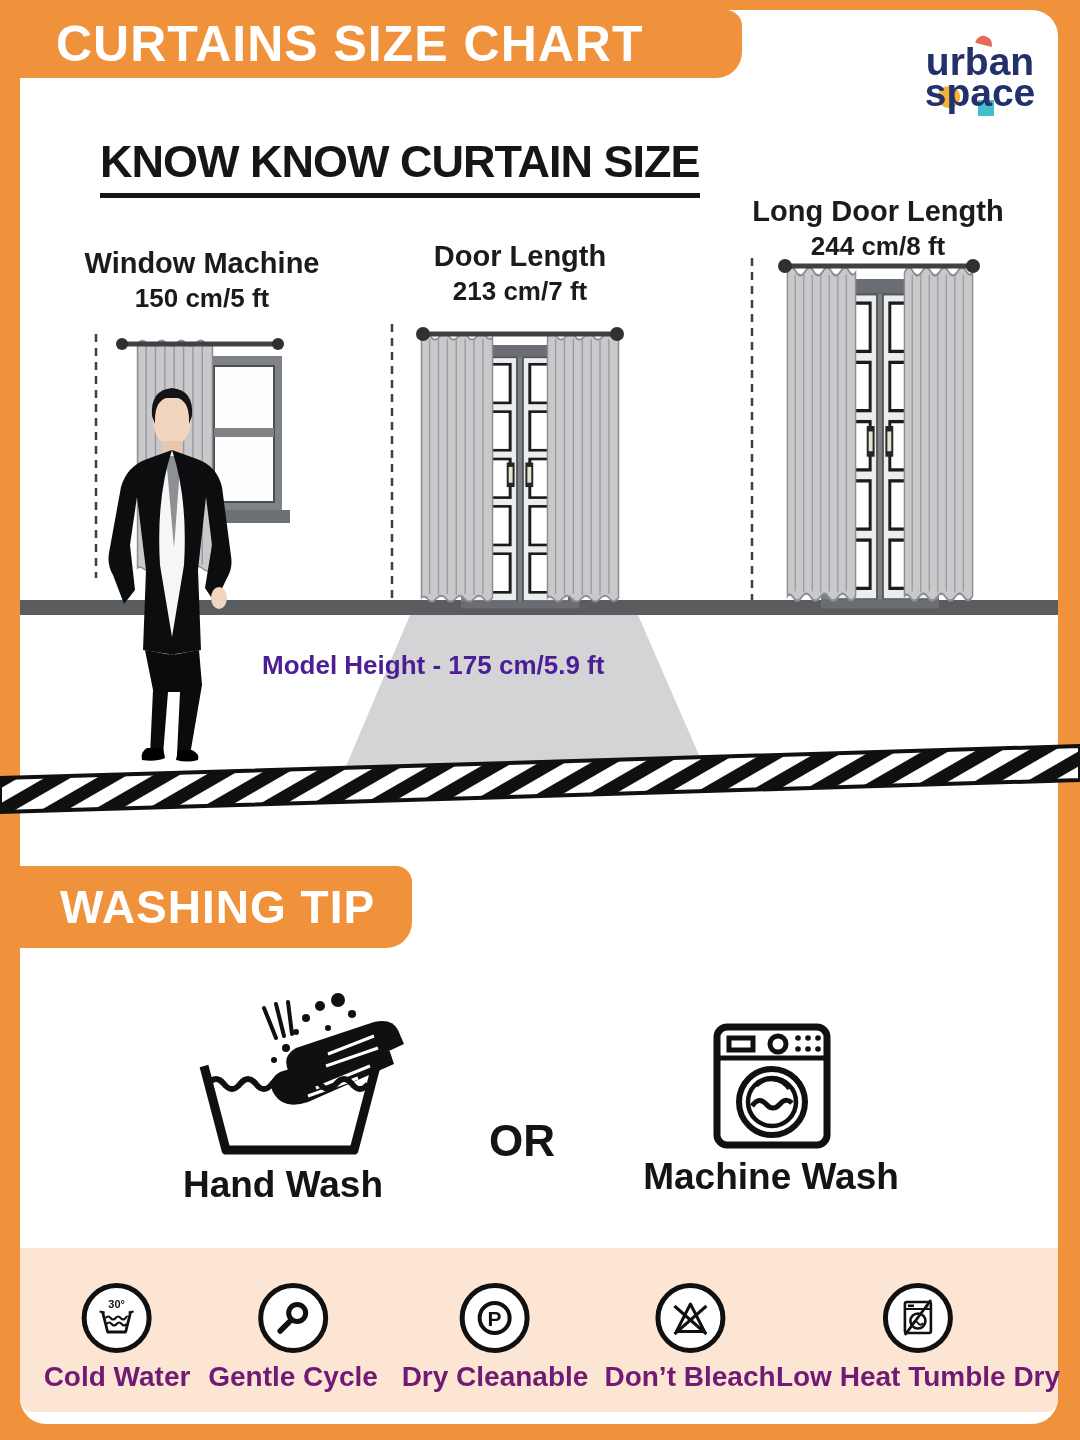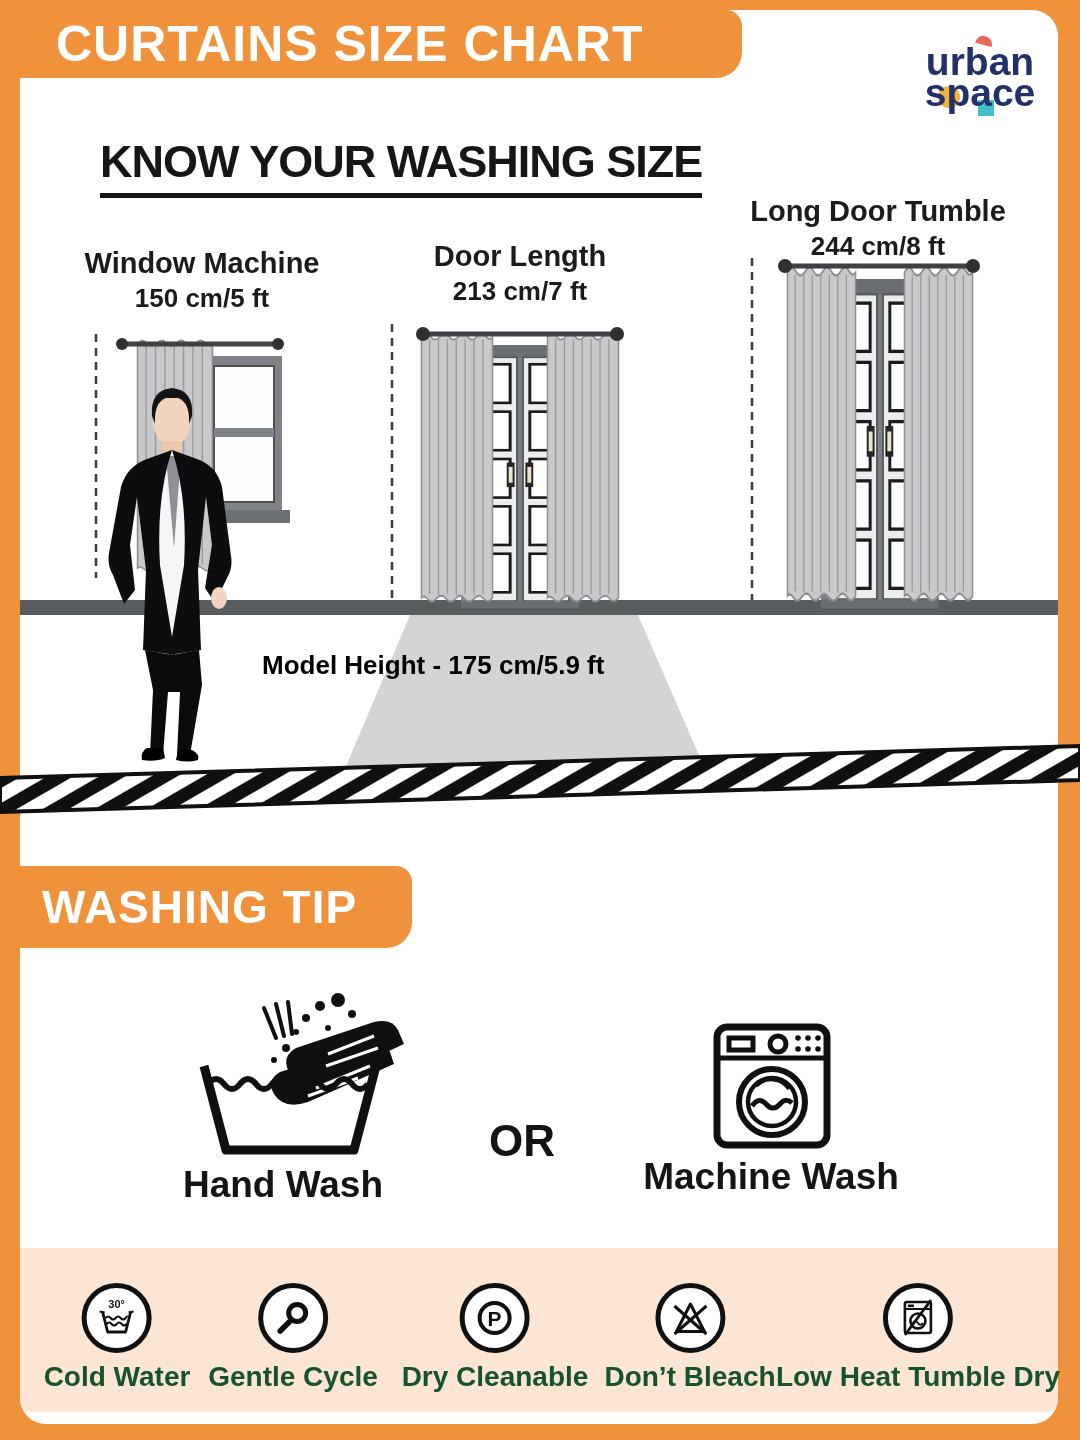--- a/index.html
+++ b/index.html
@@ -34,45 +34,45 @@
              padding-bottom:5px; white-space:nowrap; }
 
   .size-label { position:absolute; transform:translateX(-50%); text-align:center;
                 color:#1b1b1b; white-space:nowrap; }
   .size-label .l1 { font-size:29px; font-weight:800; }
   .size-label .l2 { font-size:26px; font-weight:800; margin-top:3px; }
   #size-window   { left:202px; top:247px; }
   #size-door     { left:520px; top:240px; }
   #size-longdoor { left:878px; top:195px; }
 
-  .model-note { position:absolute; left:262px; top:650px; font-size:26px; font-weight:800; color:#000000; }
+  .model-note { position:absolute; left:262px; top:650px; font-size:26px; font-weight:800; color:#4c1d95; }
 
   .wash-banner { position:absolute; left:0; top:866px; width:412px; height:82px;
                  background:var(--accent); border-radius:0 16px 26px 0;
-                 display:flex; align-items:center; padding-left:42px; }
+                 display:flex; align-items:center; padding-left:60px; }
   .wash-banner span { color:#fff; font-size:46px; font-weight:800; letter-spacing:1px; white-space:nowrap; }
 
   .icon-abs { position:absolute; }
   #handwash-icon    { left:178px; top:992px; }
   #machinewash-icon { left:712px; top:1022px; }
   .wash-option-label { position:absolute; transform:translateX(-50%); font-size:37px;
                        font-weight:800; color:#141414; white-space:nowrap; }
   #handwash-label    { left:283px; top:1156px;margin-top:8px; }
   #machinewash-label { left:771px; top:1156px; }
   .or-text { position:absolute; left:522px; top:1116px; transform:translateX(-50%);
              font-size:44px; font-weight:800; color:#141414; }
 
   .care-band { position:absolute; left:20px; top:1248px; width:1038px; height:164px;
                background:var(--peach); border-radius:0 0 12px 12px; }
   .care-item { position:absolute; top:1283px; transform:translateX(-50%); text-align:center; }
   #care-1 { left:117px; } #care-2 { left:293px; } #care-3 { left:495px; }
   #care-4 { left:690px; } #care-5 { left:918px; }
   .care-circle { width:70px; height:70px; border:5px solid #101010; border-radius:50%;
                  background:#fff; margin:0 auto; display:flex; align-items:center; justify-content:center; }
-  .care-label { margin-top:8px; font-size:28px; font-weight:800; color:#14532d; white-space:nowrap; }
+  .care-label { margin-top:8px; font-size:28px; font-weight:800; color:#701a75; white-space:nowrap; }
 </style>
 </head>
 <body>
 
 <div class="page">
 
   <div class="content"></div>
 
   <svg class="scene" width="1080" height="1440" viewBox="0 0 1080 1440">
     <defs>
@@ -170,32 +170,32 @@
   </div>
 
   <div class="logo">
     <span class="dec dec-arc"></span>
     <span class="dec dec-dot"></span>
     <span class="dec dec-sq"></span>
     <div class="line">urban</div>
     <div class="line">space</div>
   </div>
 
-  <div class="heading">KNOW YOUR WASHING SIZE</div>
+  <div class="heading">KNOW KNOW CURTAIN SIZE</div>
 
   <div class="size-label" id="size-window">
     <div class="l1">Window Machine</div>
     <div class="l2">150 cm/5 ft</div>
   </div>
   <div class="size-label" id="size-door">
     <div class="l1">Door Length</div>
     <div class="l2">213 cm/7 ft</div>
   </div>
   <div class="size-label" id="size-longdoor">
-    <div class="l1">Long Door Tumble</div>
+    <div class="l1">Long Door Length</div>
     <div class="l2">244 cm/8 ft</div>
   </div>
 
   <div class="model-note">Model Height - 175 cm/5.9 ft</div>
 
   <div class="wash-banner">
     <span>WASHING TIP</span>
   </div>
 
   <svg class="icon-abs" id="handwash-icon" width="240" height="168" viewBox="0 0 240 168">

